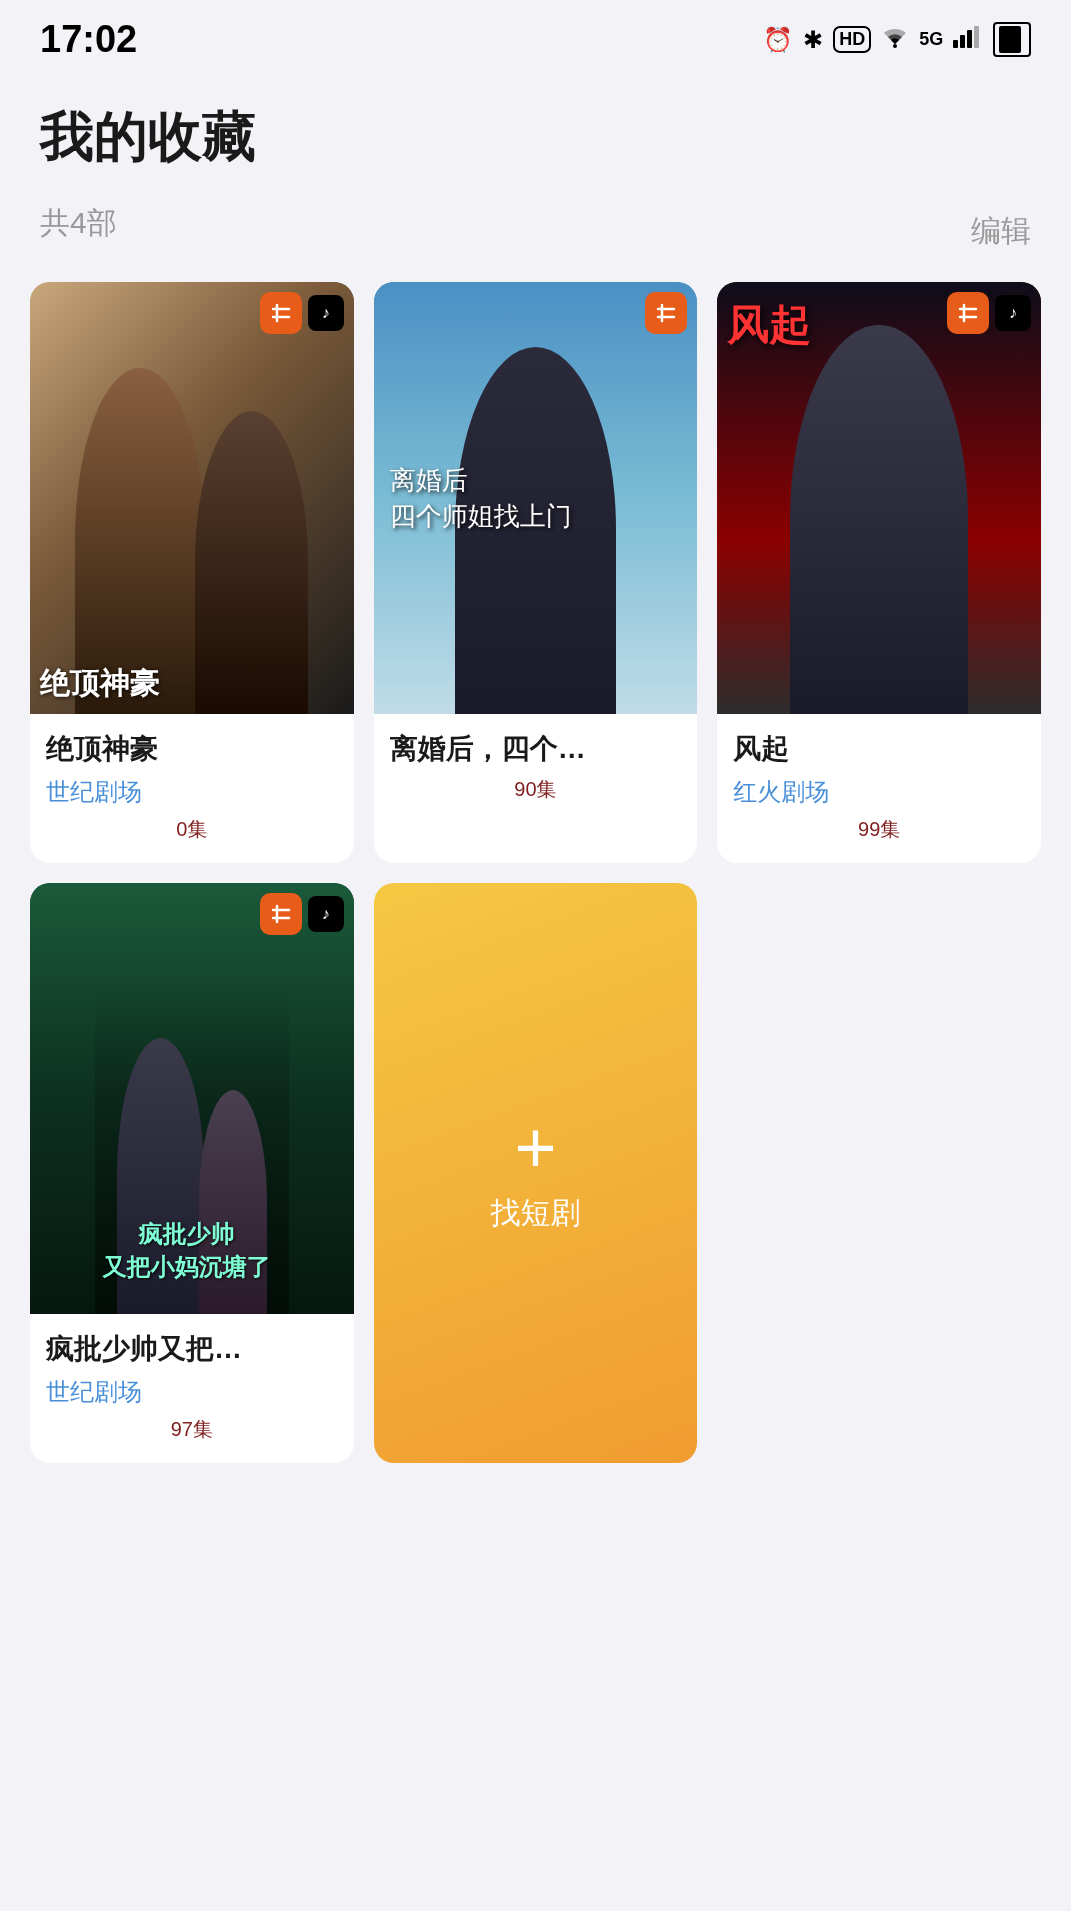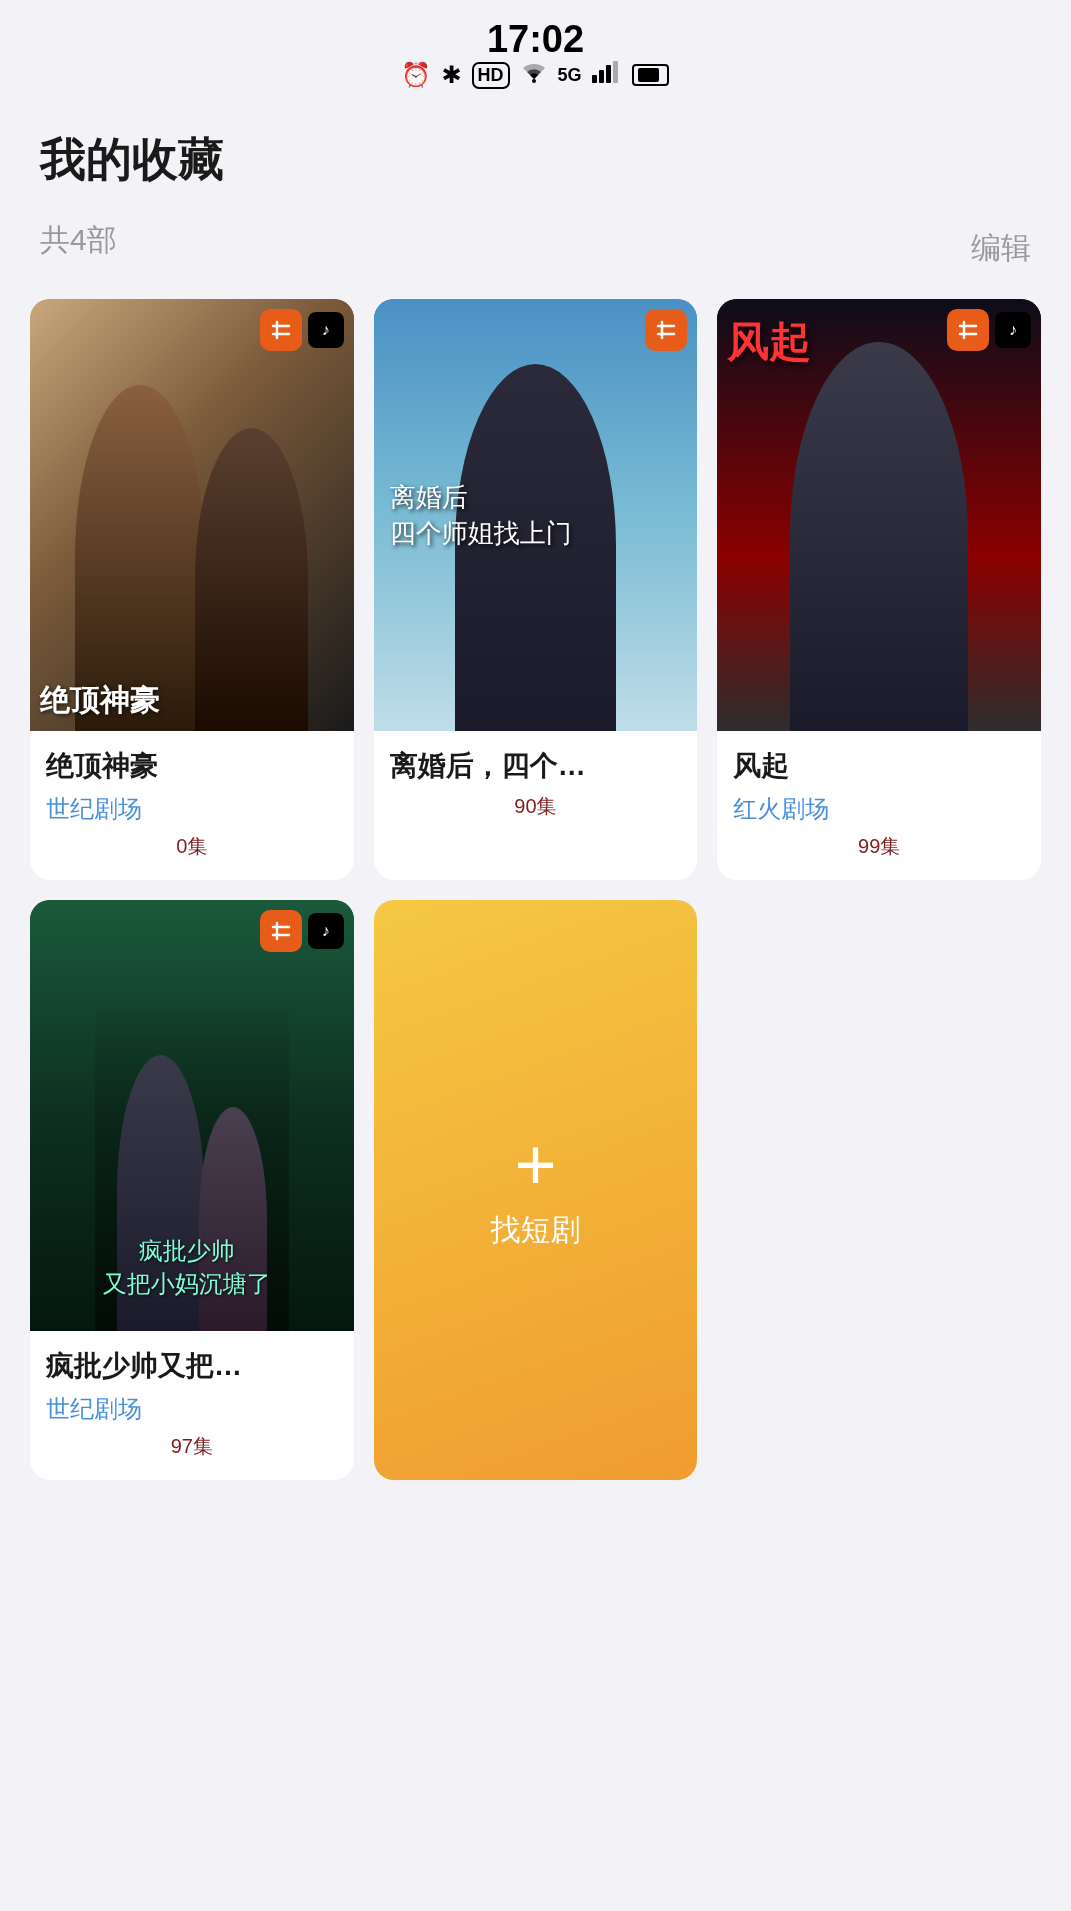--- a/index.html
+++ b/index.html
@@ -14,21 +14,20 @@
       overflow-x: hidden;
     }
 
     
     .status-bar {
       display: flex;
       justify-content: space-between;
       align-items: center;
       padding: 18px 40px 10px;
       background: #f2f2f7;
-      flex-direction: column;
     }
 
     .status-time {
       font-size: 38px;
       font-weight: 600;
       color: #000;
     }
 
     .status-icons {
       display: flex;
@@ -43,21 +42,21 @@
 
     
     .header {
       padding: 30px 40px 10px;
       display: flex;
       justify-content: space-between;
       align-items: flex-end;
     }
 
     .page-title {
-      font-size: 46px;
+      font-size: 54px;
       font-weight: 700;
       color: #1a1a1a;
     }
 
     
     .subtitle-row {
       padding: 10px 40px 30px;
       display: flex;
       justify-content: space-between;
       align-items: center;
@@ -231,21 +230,21 @@
       <svg width="30" height="22" viewBox="0 0 30 22">
         <rect x="0" y="14" width="5" height="8" rx="1" fill="#000"></rect>
         <rect x="7" y="9" width="5" height="13" rx="1" fill="#000"></rect>
         <rect x="14" y="4" width="5" height="18" rx="1" fill="#000"></rect>
         <rect x="21" y="0" width="5" height="22" rx="1" fill="#000" opacity="0.3"></rect>
       </svg>
     </span>
 
     <span class="status-icon" style="display:flex;align-items:center;gap:2px;">
       <span style="border:2px solid #000;border-radius:4px;padding:2px 8px 2px 4px;font-size:16px;font-weight:600;position:relative;display:flex;align-items:center;">
-        <span style="background:#000;height:14px;display:inline-block;border-radius:2px;">
+        <span style="background:#000;height:27px;display:inline-block;border-radius:2px;">
           <span style="font-size:16px;color:#000;padding:0 2px;">97</span>
         </span>
       </span>
     </span>
   </div>
 </div>
 
 <div class="header">
   <h1 class="page-title">我的收藏</h1>
 </div>
@@ -338,21 +337,21 @@
   <div class="card">
     <div class="card-thumb thumb-4">
       <div style="position:absolute;inset:0;background:linear-gradient(180deg,#1a5a3a 0%,#0d3020 50%,#05180d 100%);"></div>
       <div style="position:absolute;inset:0;display:flex;align-items:flex-end;justify-content:center;">
 
         <div style="width:60%;height:80%;background:linear-gradient(180deg,transparent,rgba(0,0,0,0.5));display:flex;align-items:flex-end;justify-content:center;">
           <div style="width:45%;height:80%;background:linear-gradient(180deg,#3a3a4a,#1a1a2a);border-radius:50% 50% 0 0;margin-right:-5px;"></div>
           <div style="width:35%;height:65%;background:linear-gradient(180deg,#4a4050,#2a1a2a);border-radius:50% 50% 0 0;"></div>
         </div>
       </div>
-      <div style="position:absolute;bottom:30px;left:10px;right:20px;color:#7fffd4;font-size:24px;font-weight:400;text-shadow:1px 1px 3px rgba(0,0,0,0.8);text-align:center;line-height:1.4;">疯批少帅<br>又把小妈沉塘了</div>
+      <div style="position:absolute;bottom:30px;left:10px;right:20px;color:#7fffd4;font-size:24px;font-weight:700;text-shadow:1px 1px 3px rgba(0,0,0,0.8);text-align:center;line-height:1.4;">疯批少帅<br>又把小妈沉塘了</div>
       <div class="thumb-icons">
         <div class="app-icon-badge">
           <svg viewBox="0 0 28 28" fill="none">
             <rect width="28" height="28" rx="6" fill="#e85c1a"></rect>
             <path d="M6 10h16M10 6v16M6 18h16" stroke="#fff" stroke-width="2.5" stroke-linecap="round"></path>
           </svg>
         </div>
         <div class="tiktok-badge" style="font-weight:700;font-size:16px;">♪</div>
       </div>
     </div>

